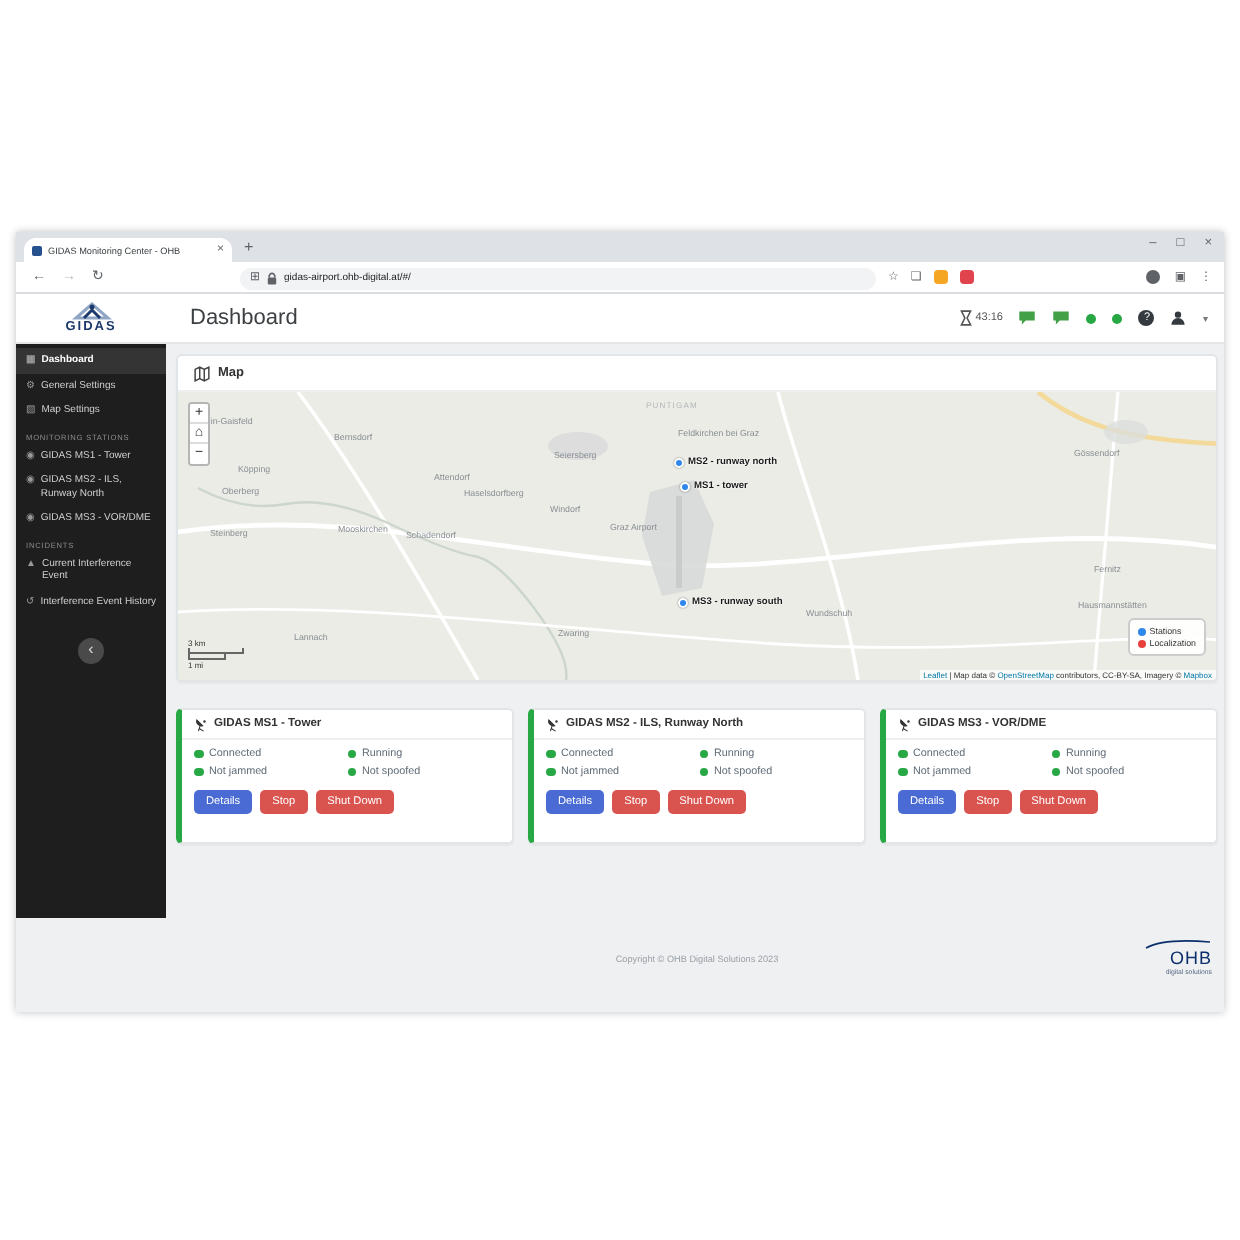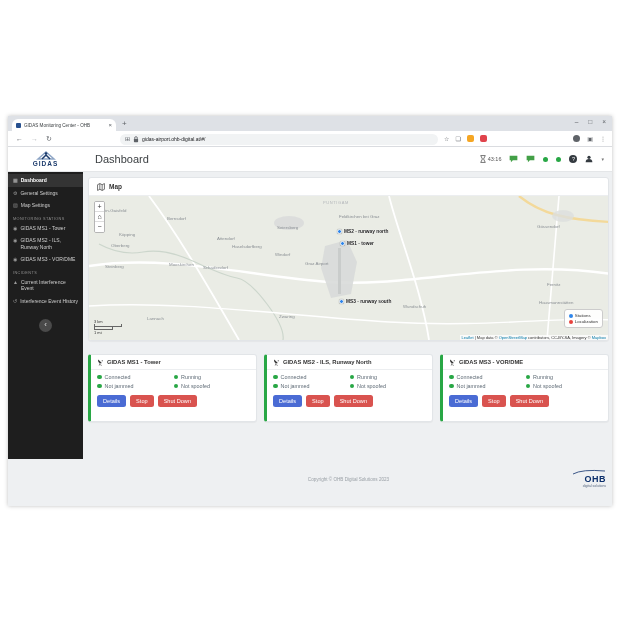--- a/index.html
+++ b/index.html
@@ -85,21 +85,21 @@
   .status { display:flex; align-items:center; gap:3px; font-size:5.4px; color:#5f6b76; }
   .sdot { width:4.5px; height:4.5px; border-radius:50%; background:#28a745; flex:0 0 auto; }
   .st-actions { display:flex; gap:4px; padding:6px 6px 0; }
   .btn { border:none; border-radius:2.5px; color:#fff; font-size:5.6px; padding:3px 6px; font-family:"Liberation Sans", sans-serif; }
   .btn.blue { background:#4a6bd4; }
   .btn.red { background:#d9534f; }
 
   
   .copyright { text-align:center; margin-top:55px; font-size:4.6px; color:#9aa0a6; }
   .ohb-logo { position:absolute; right:6px; top:297px; text-align:right; }
-  .ohb-word { font-size:9px; font-weight:bold; color:#0c2f6b; letter-spacing:.5px; line-height:1; }
+  .ohb-word { font-size:9px; font-weight:normal; color:#0c2f6b; letter-spacing:.5px; line-height:1; }
   .ohb-sub { font-size:3.4px; color:#5b6b84; }
   svg { display:block; }
 </style>
 </head>
 <body>
 
 <div class="canvas">
   <div class="browser">
 
     <div class="tabbar">

